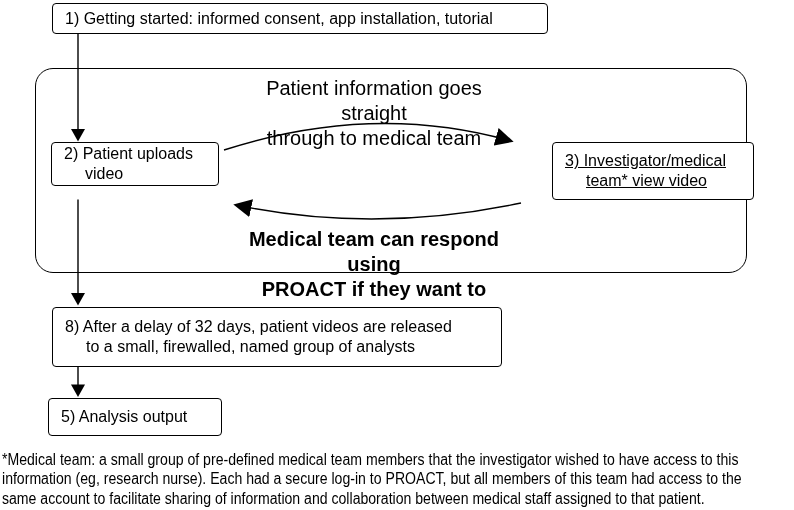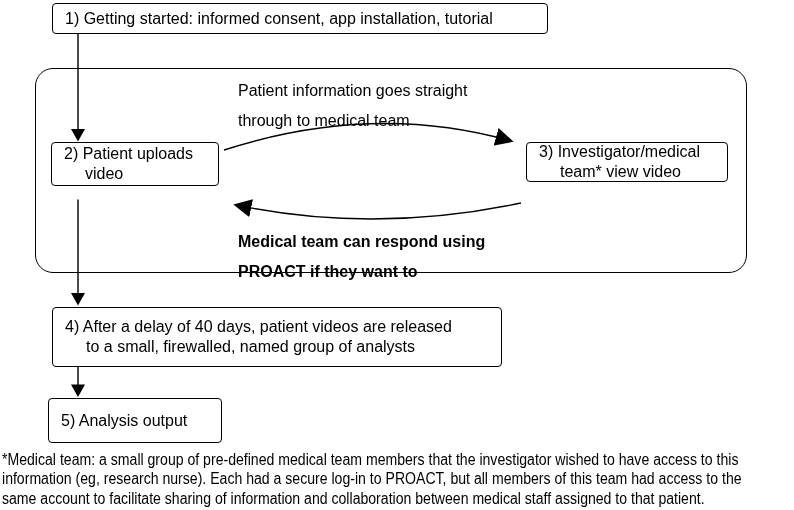--- a/index.html
+++ b/index.html
@@ -41,46 +41,46 @@
     z-index: 1;
   }
   .arrows {
     position: absolute;
     left: 0; top: 0;
     z-index: 2;
   }
   .arrow-label {
     position: absolute;
     width: 272px;
-    text-align: left;
-    font-size: 16px;
-    line-height: 30px;
+    text-align: center;
+    font-size: 20px;
+    line-height: 25px;
     white-space: pre-line;
     z-index: 4;
   }
   #label-top    { left: 238px; top: 76px; }
   #label-bottom { left: 238px; top: 227px; font-weight: bold; }
   
   .footnote {
     position: absolute;
     left: 2px; top: 450px;
     width: 910px;
     transform: scaleX(0.88);
     transform-origin: 0 0;
     font-size: 16px;
     line-height: 19.4px;
     z-index: 4;
   }
   .footnote div { white-space: nowrap; }
   
   #box-step1 { left: 52px;  top: 3px;   width: 496px; height: 31px; }
   #box-step2 { left: 51px;  top: 142px; width: 168px; height: 44px; }
-  #box-step3 { left: 526px; top: 142px; width: 202px; height: 40px; }
+  #box-step3 { left: 552px; top: 142px; width: 202px; height: 58px; text-decoration: underline; }
   #box-step4 { left: 52px;  top: 307px; width: 450px; height: 60px; }
-  #box-step5 { left: 48px;  top: 398px; width: 174px; height: 45px; }
+  #box-step5 { left: 48px;  top: 398px; width: 174px; height: 38px; }
   #group-loop { left: 35px; top: 68px;  width: 712px; height: 205px; }
 </style>
 </head>
 <body>
 
 <div class="canvas">
 
   <div class="group-box" id="group-loop"></div>
 
   <svg class="arrows" width="794" height="510" viewBox="0 0 794 510">
@@ -112,21 +112,21 @@
     <span class="txt">2) Patient uploads
 video</span>
   </div>
 
   <div class="box" id="box-step3">
     <span class="txt">3) Investigator/medical
 team* view video</span>
   </div>
 
   <div class="box" id="box-step4">
-    <span class="txt">4) After a delay of 40 days, patient videos are released
+    <span class="txt">8) After a delay of 32 days, patient videos are released
 to a small, firewalled, named group of analysts</span>
   </div>
 
   <div class="box" id="box-step5">
     <span class="txt">5) Analysis output</span>
   </div>
 
   <div class="arrow-label" id="label-top">Patient information goes straight
 through to medical team</div>
 

